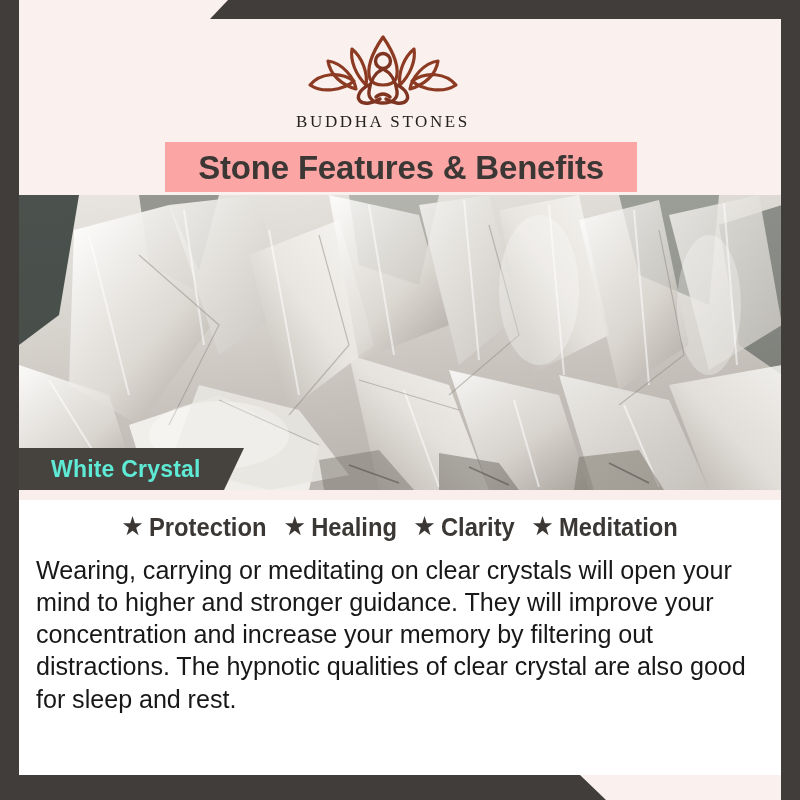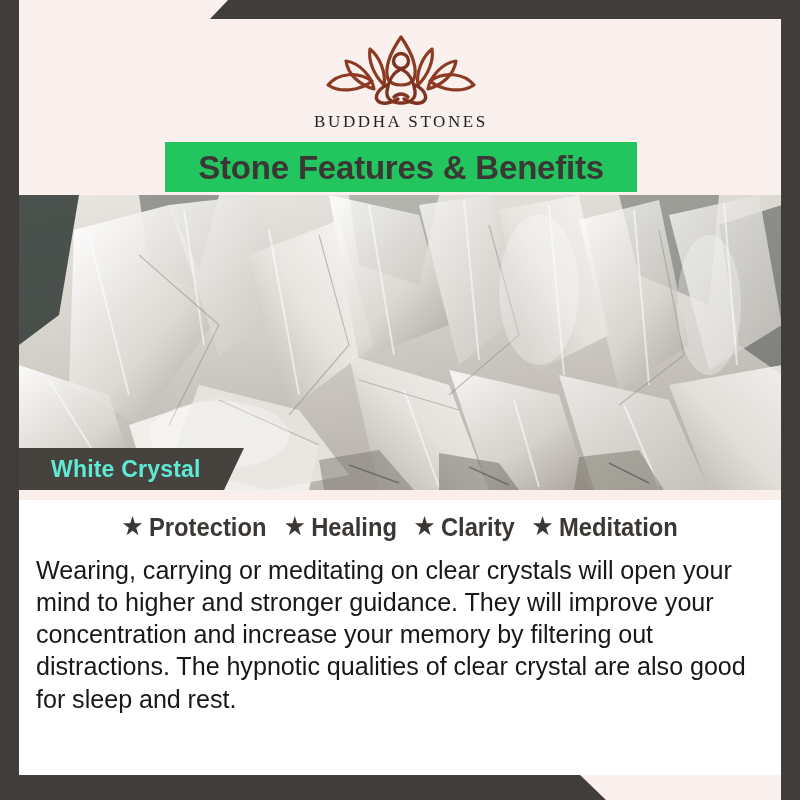--- a/index.html
+++ b/index.html
@@ -34,21 +34,21 @@
   }
   .frame-bottom-left {
     position:absolute; bottom:0; left:0; width:800px; height:25px;
     background:#403d3a;
     clip-path: polygon(0 0, 580px 0, 606px 25px, 0 25px);
     z-index:6;
   }
 
   
   .header {
-    position:absolute; top:19px; left:20px;
+    position:absolute; top:19px; left:2px;
     width:762px; height:123px;
     background:#faf0ed;
     display:flex; flex-direction:column;
     align-items:center; justify-content:flex-start;
     padding-top:14px;
     z-index:3;
   }
   .logo-mark { width:170px; height:78px; display:block; }
   .brand-name {
     font-family:"Liberation Serif", serif;
@@ -57,21 +57,21 @@
     color:#24211f;
     margin-top:1px;
     white-space:nowrap;
   }
 
   
   .title-band {
     position:absolute;
     left:165px; top:142px;
     width:472px; height:50px;
-    background:#22c55e;
+    background:#fca5a5;
     display:flex; align-items:center; justify-content:center;
     z-index:5;
   }
   .title-text {
     font-family:"Liberation Sans Narrow","Liberation Sans", sans-serif;
     font-weight:bold;
     font-size:34px;
     color:#3a3734;
     letter-spacing:-0.2px;
     white-space:nowrap;

